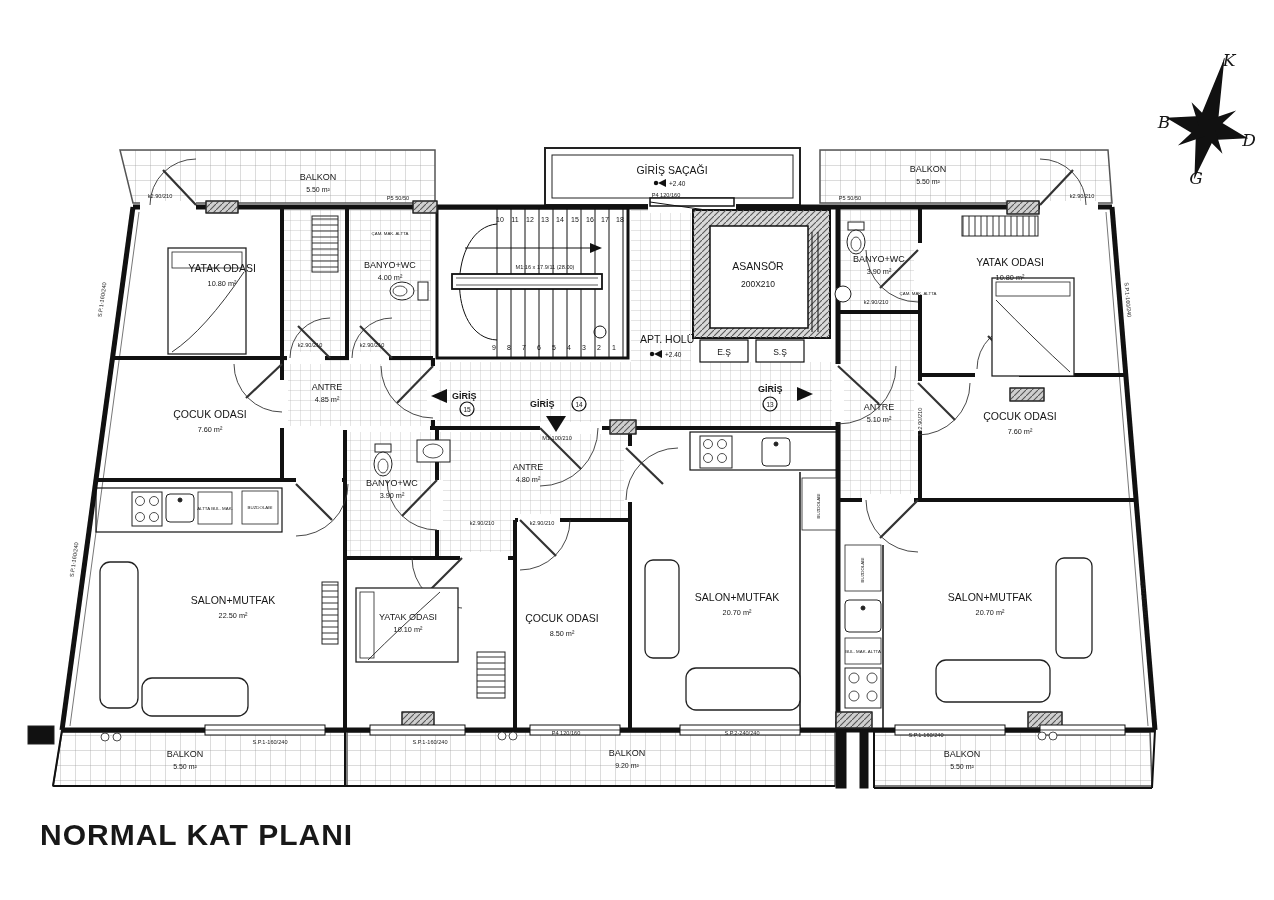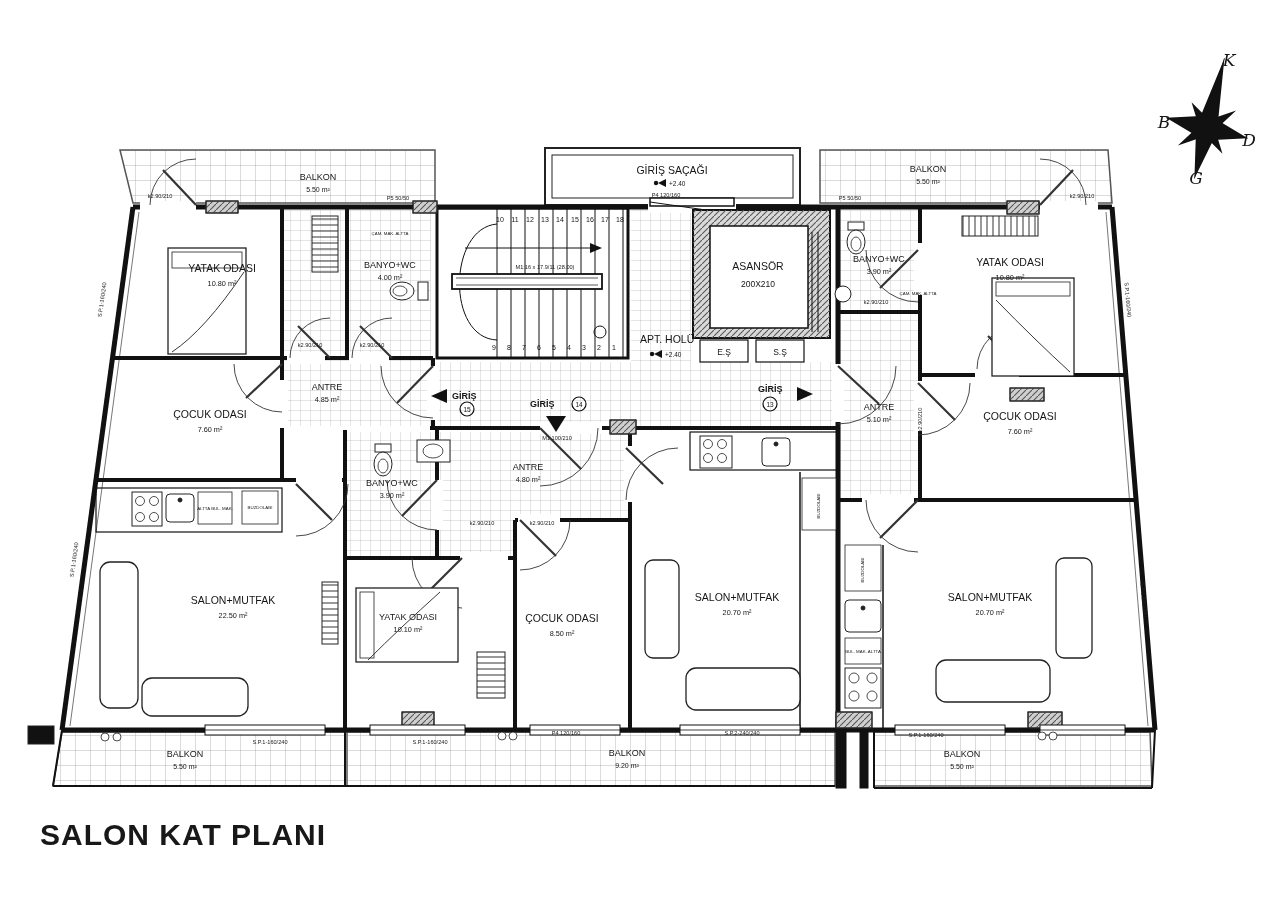--- a/index.html
+++ b/index.html
@@ -523,14 +523,14 @@
       <path d="M0,-34 L6,-6 L30,0 L6,6 L0,34 L-6,6 L-30,0 L-6,-6 Z" transform="rotate(45)" fill="#111"></path>
       <path d="M0,-72 L0,52 M-42,0 L42,0" stroke="#111" stroke-width="0.7"></path>
     </g>
     <text class="cmp" x="1229" y="66">K</text>
     <text class="cmp" x="1164" y="128">B</text>
     <text class="cmp" x="1249" y="146">D</text>
     <text class="cmp" x="1196" y="184">G</text>
   </g>
 </svg>
 
-<div id="plan-title">SALON KAT PLANI</div>
+<div id="plan-title">NORMAL KAT PLANI</div>
 </div>
 
 </body></html>

